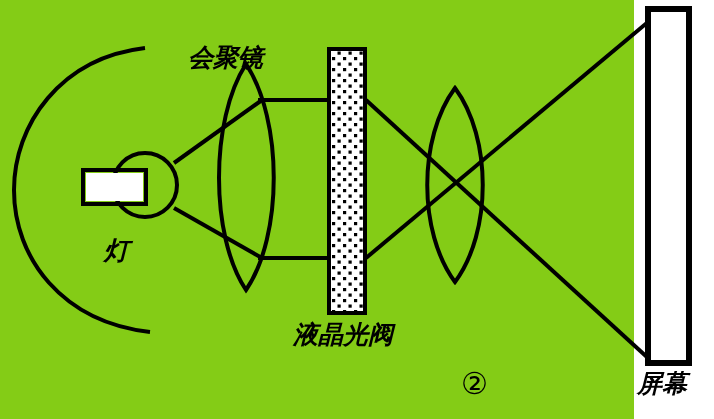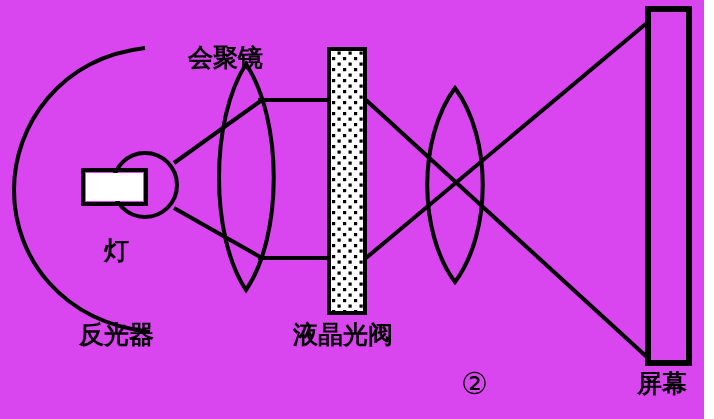--- a/index.html
+++ b/index.html
@@ -8,23 +8,24 @@
     background: #ffffff;
   }
   body {
     width: 714px;
     height: 419px;
     overflow: hidden;
     font-family: "DejaVu Sans", "Liberation Sans", sans-serif;
   }
   #diagram-root {
     position: relative;
-    width: 704px;
+    width: 634px;
     height: 419px;
-    background: #d946ef;
+    background: #84cc16;
+    font-style: italic;
   }
   svg#optics-svg {
     position: absolute;
     left: 0;
     top: 0;
     width: 714px;
     height: 419px;
     display: block;
   }
   .stroke {
@@ -111,21 +112,20 @@
       <rect class="stroke" stroke-width="6" x="648" y="9" width="41" height="354"></rect>
     </g>
 
   </svg>
 
   <div class="label label-cjk-lg" style="left:188px; top:45px;">会聚镜</div>
 
 
   <div class="label label-cjk-lg" style="left:104px; top:238px;">灯</div>
 
-  <div class="label label-cjk-lg" style="left:79px; top:322px;">反光器</div>
 
   <div class="label label-cjk-lg" style="left:293px; top:322px;">液晶光阀</div>
 
   <div class="label label-cjk-lg" style="left:637px; top:371px;">屏幕</div>
 
   <div class="label label-figno" style="left:461px; top:369px;">②</div>
 
 </div>
 
 </body></html>

